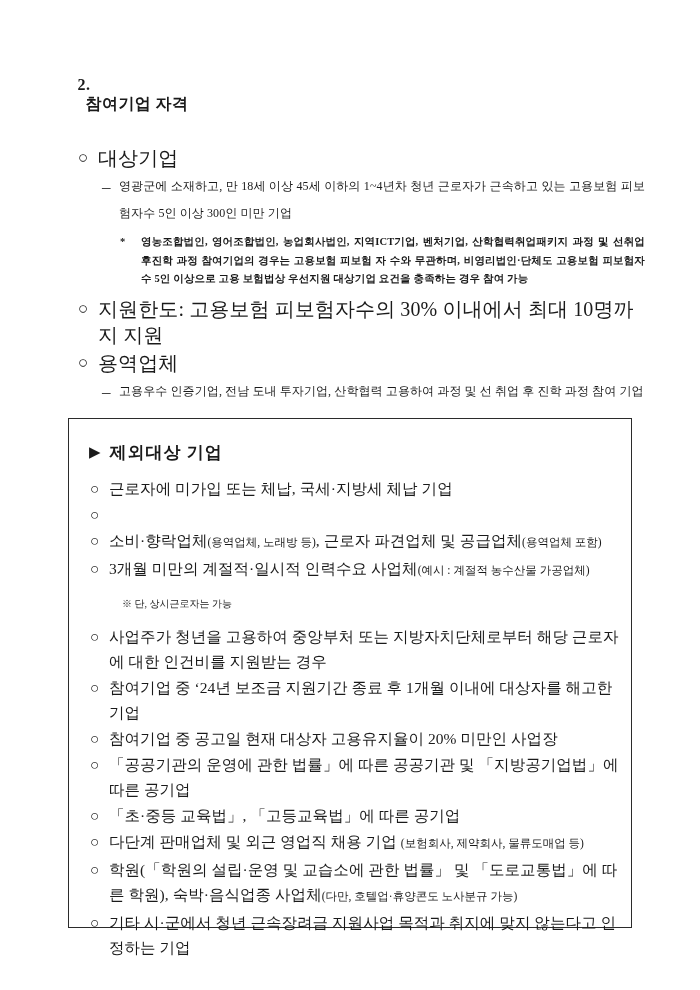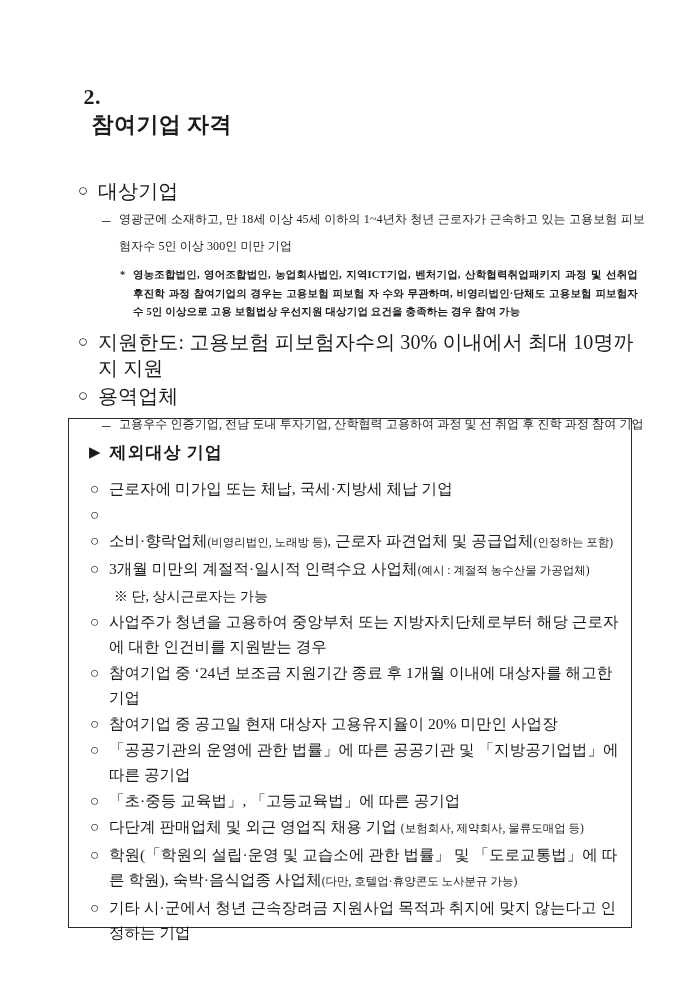--- a/index.html
+++ b/index.html
@@ -18,21 +18,21 @@
   .page {
     position: relative;
     width: 700px;
     height: 990px;
     box-sizing: border-box;
     padding: 58px 55px 0 60px;
   }
 
   
   .section-title {
-    font-size: 22px;
+    font-size: 16px;
     font-weight: bold;
     letter-spacing: 0.4px;
     margin: 0 0 12px 0;
     white-space: pre;
   }
 
   
   .lvl1 {
     display: flex;
     align-items: flex-start;
@@ -87,20 +87,21 @@
     line-height: 18px;
   }
   .note > .tx {
     font-size: 10.5px;
     font-weight: bold;
     line-height: 18.5px;
     letter-spacing: 0.15px;
     max-width: 505px;
     text-align: justify;
     text-justify: inter-character;
+    margin-left: 8px;
   }
 
   
   .box {
     position: absolute;
     left: 68px;
     top: 418px;
     width: 564px;
     height: 510px;
     box-sizing: border-box;
@@ -134,23 +135,23 @@
     line-height: 25px;
   }
   .bitem > .tx {
     font-size: 15.5px;
     line-height: 25px;
     letter-spacing: 0.05px;
     max-width: 516px;
   }
   .sub {
     padding-left: 29px;
-    font-size: 14px;
+    font-size: 10px;
     line-height: 25px;
-    margin: 0;
+    margin: 8px;
   }
   .small {
     font-size: 11.5px;
     letter-spacing: 0;
   }
 </style>
 </head>
 <body>
 
 <div class="page">
@@ -198,21 +199,21 @@
     <div id="excluded-list">
         <div class="bitem">
           <span class="mk">○</span>
           <span class="tx"><span>근로자에 미가입 또는 체납, 국세·지방세 체납 기업</span></span>
         </div>
         <div class="bitem">
           <span class="mk">○</span>
         </div>
         <div class="bitem">
           <span class="mk">○</span>
-          <span class="tx"><span>소비·향락업체</span><span class="small">(비영리법인, 노래방 등)</span><span>, 근로자 파견업체 및 공급업체</span><span class="small">(인정하는 포함)</span></span>
+          <span class="tx"><span>소비·향락업체</span><span class="small">(용역업체, 노래방 등)</span><span>, 근로자 파견업체 및 공급업체</span><span class="small">(용역업체 포함)</span></span>
         </div>
         <div class="bitem">
           <span class="mk">○</span>
           <span class="tx"><span>3개월 미만의 계절적·일시적 인력수요 사업체</span><span class="small">(예시 : 계절적 농수산물 가공업체)</span></span>
         </div>
         <div class="sub">※ 단, 상시근로자는 가능</div>
         <div class="bitem">
           <span class="mk">○</span>
           <span class="tx"><span>사업주가 청년을 고용하여 중앙부처 또는 지방자치단체로부터 해당 근로자에 대한 인건비를 지원받는 경우</span></span>
         </div>

